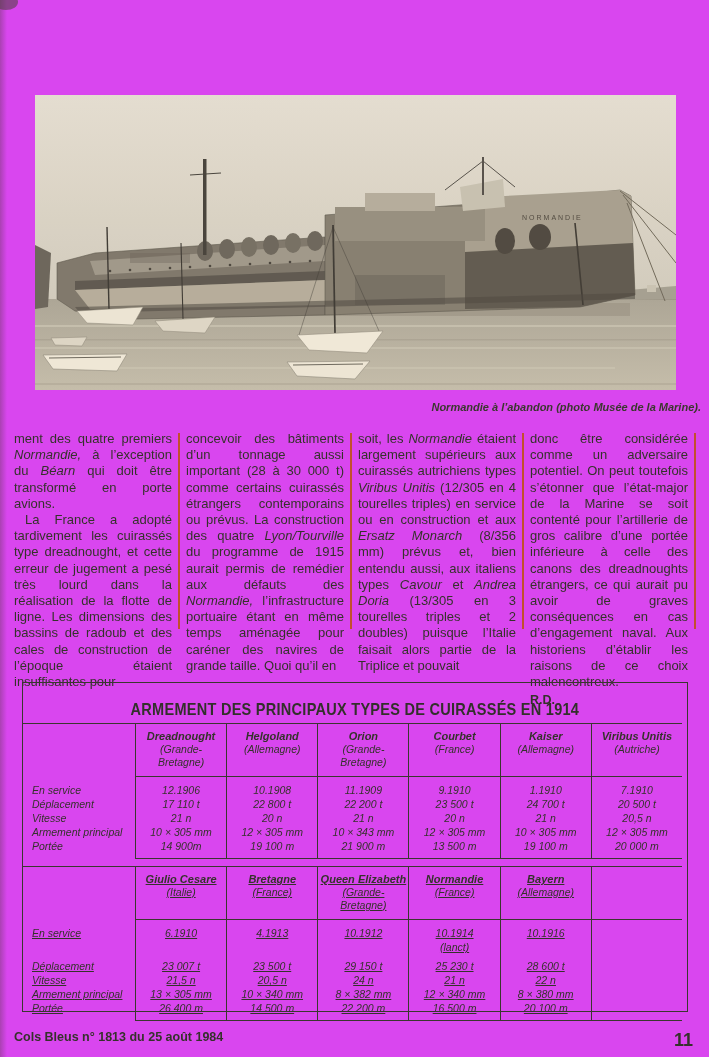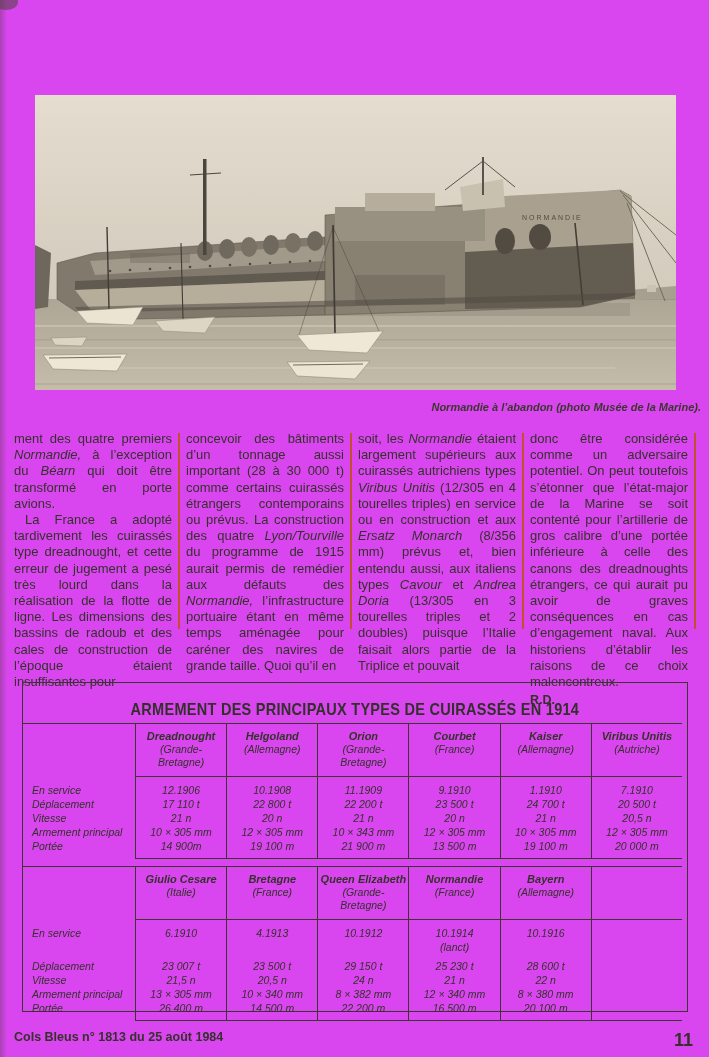--- a/index.html
+++ b/index.html
@@ -26,21 +26,21 @@
 
   
   .tablebox{position:absolute;left:22px;top:682px;width:666px;height:330px;
         border:1.5px solid #3a372f;box-sizing:border-box;padding:8px 0 0 0;}
   .ttitle{text-align:center;margin-top:9px;height:20px;}
   .tt-inner{display:inline-block;font-weight:bold;font-size:16.5px;letter-spacing:.3px;
         transform:scaleX(.88);transform-origin:center;white-space:nowrap;color:#32302a;}
   .tsection{display:grid;grid-template-columns:112px repeat(6,1fr);margin:0 5px 0 0;
         border-top:1.3px solid #3a372f;}
   .tsection.sec1{margin-top:3px;}
-  .tsection.sec2{margin-top:7px;}
+  .tsection.sec2{margin-top:7px;text-decoration:underline;}
   .hcell{border-left:1.3px solid #3a372f;border-bottom:1.3px solid #3a372f;
         padding:6px 2px 7px;text-align:center;}
   .hcell.label-h{border-left:none;border-bottom:none;}
   .hname{font-weight:bold;font-style:italic;font-size:11px;line-height:13px;}
   .hcountry{font-style:italic;font-size:10.5px;line-height:13px;}
   .dcell{border-left:1.3px solid #3a372f;border-bottom:1.3px solid #3a372f;padding:6px 2px 5px;}
   .dcell.labels{border-left:none;border-bottom:none;padding-left:9px;}
   .v{height:14px;line-height:14px;font-style:italic;font-size:10.5px;text-align:center;
         white-space:pre-line;overflow:visible;}
   .labels .v{text-align:left;}

